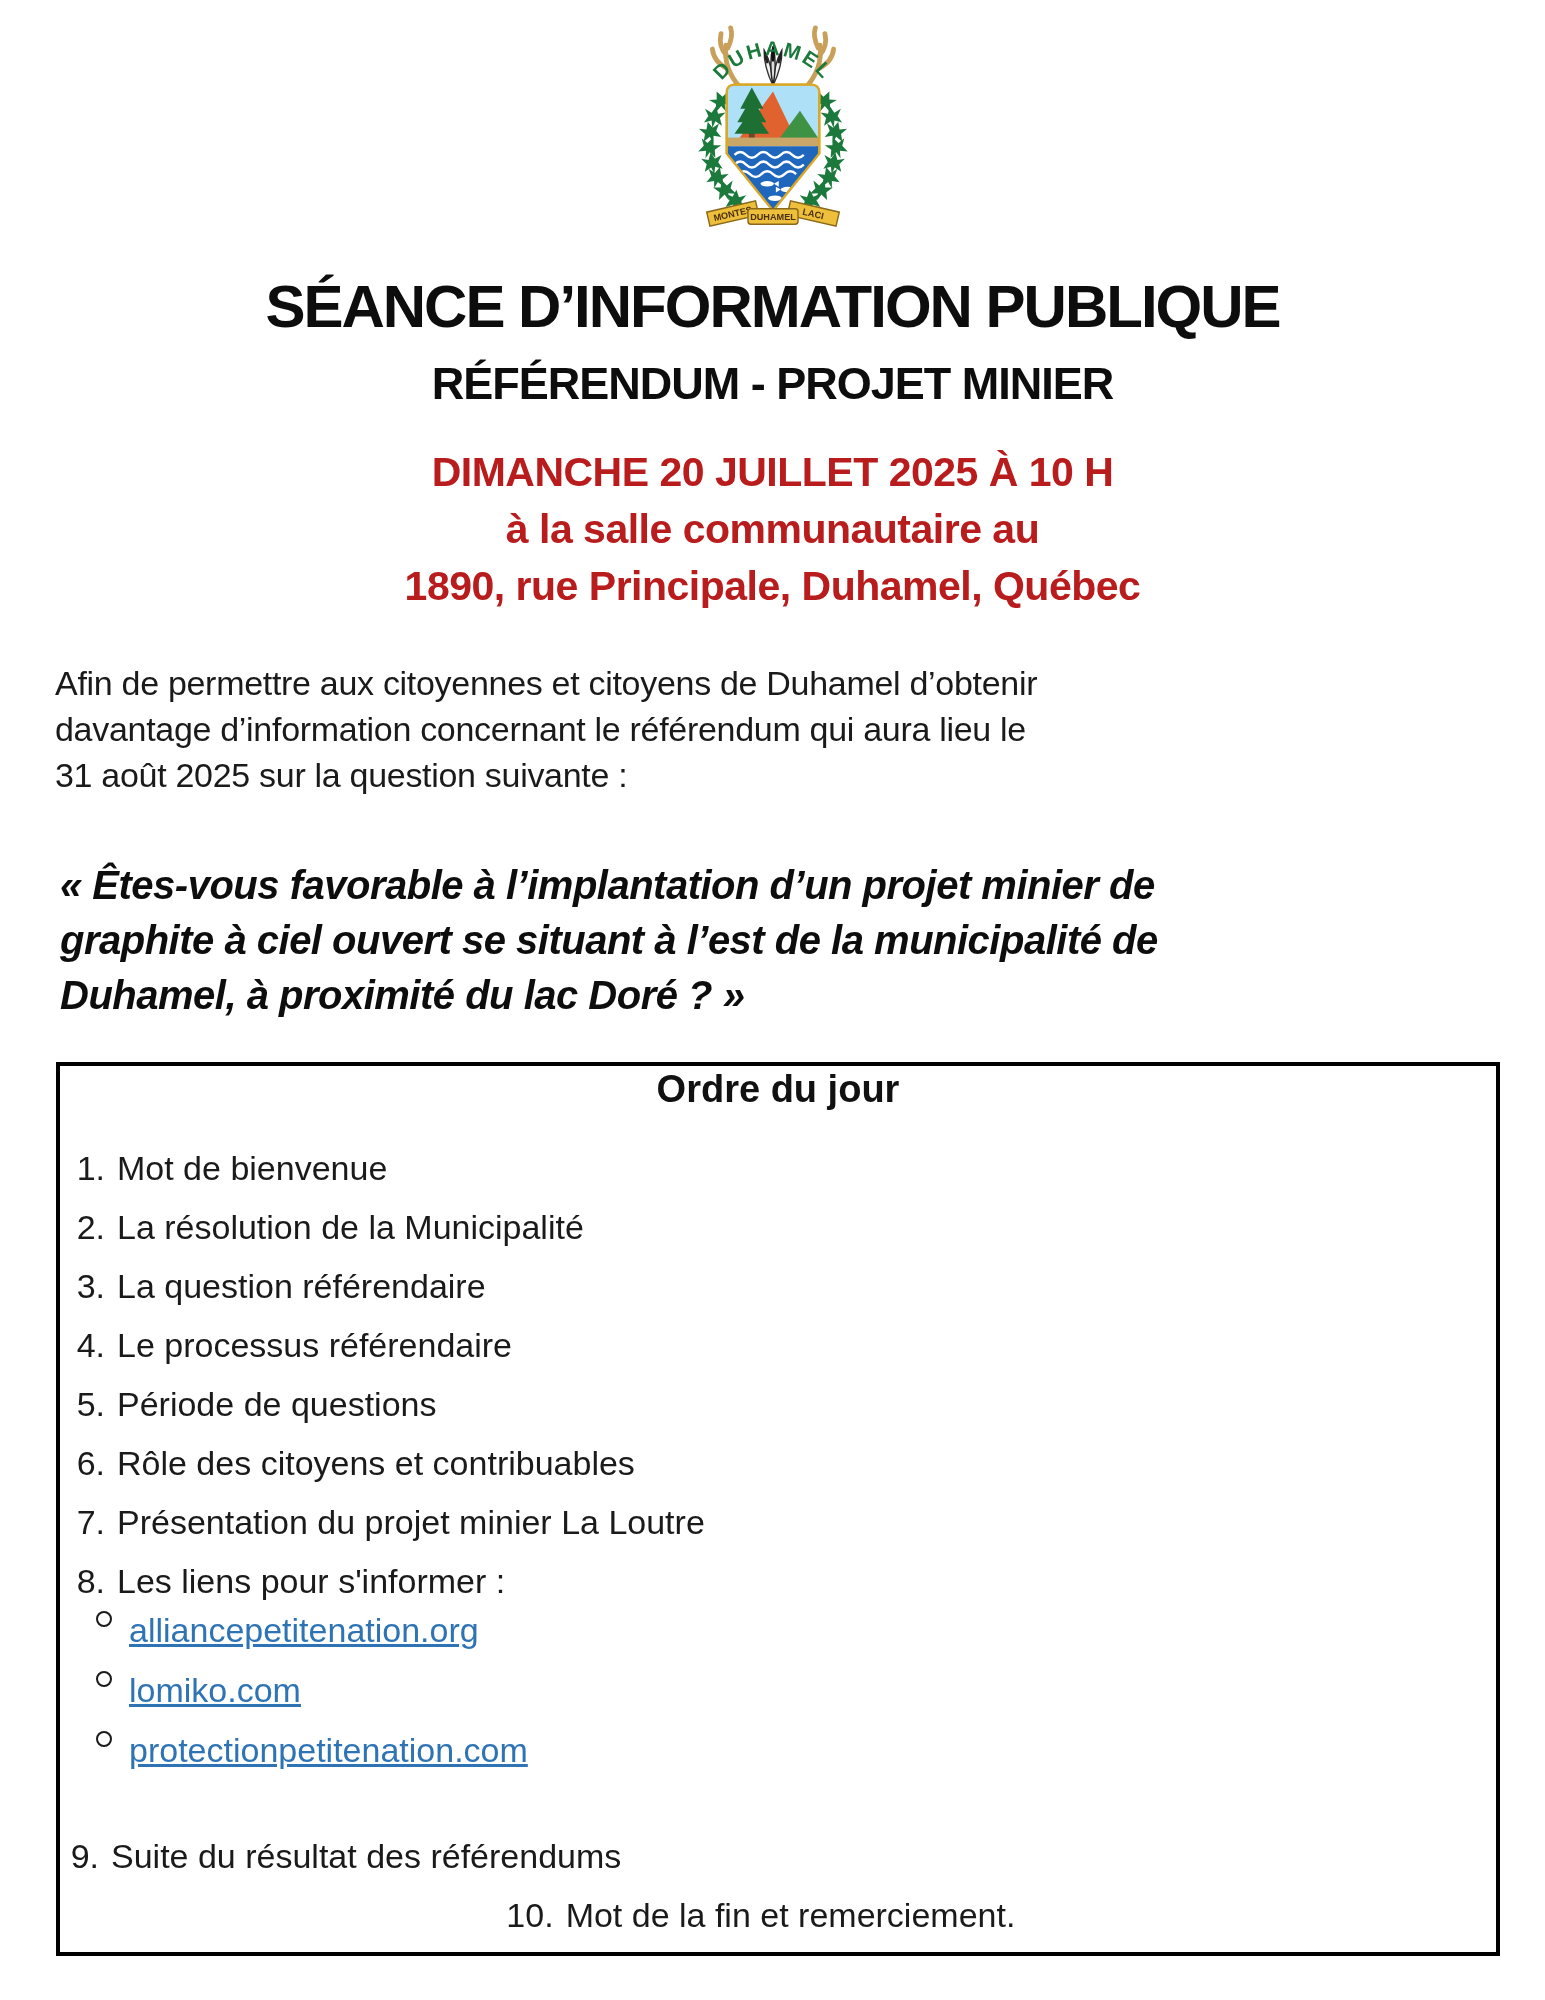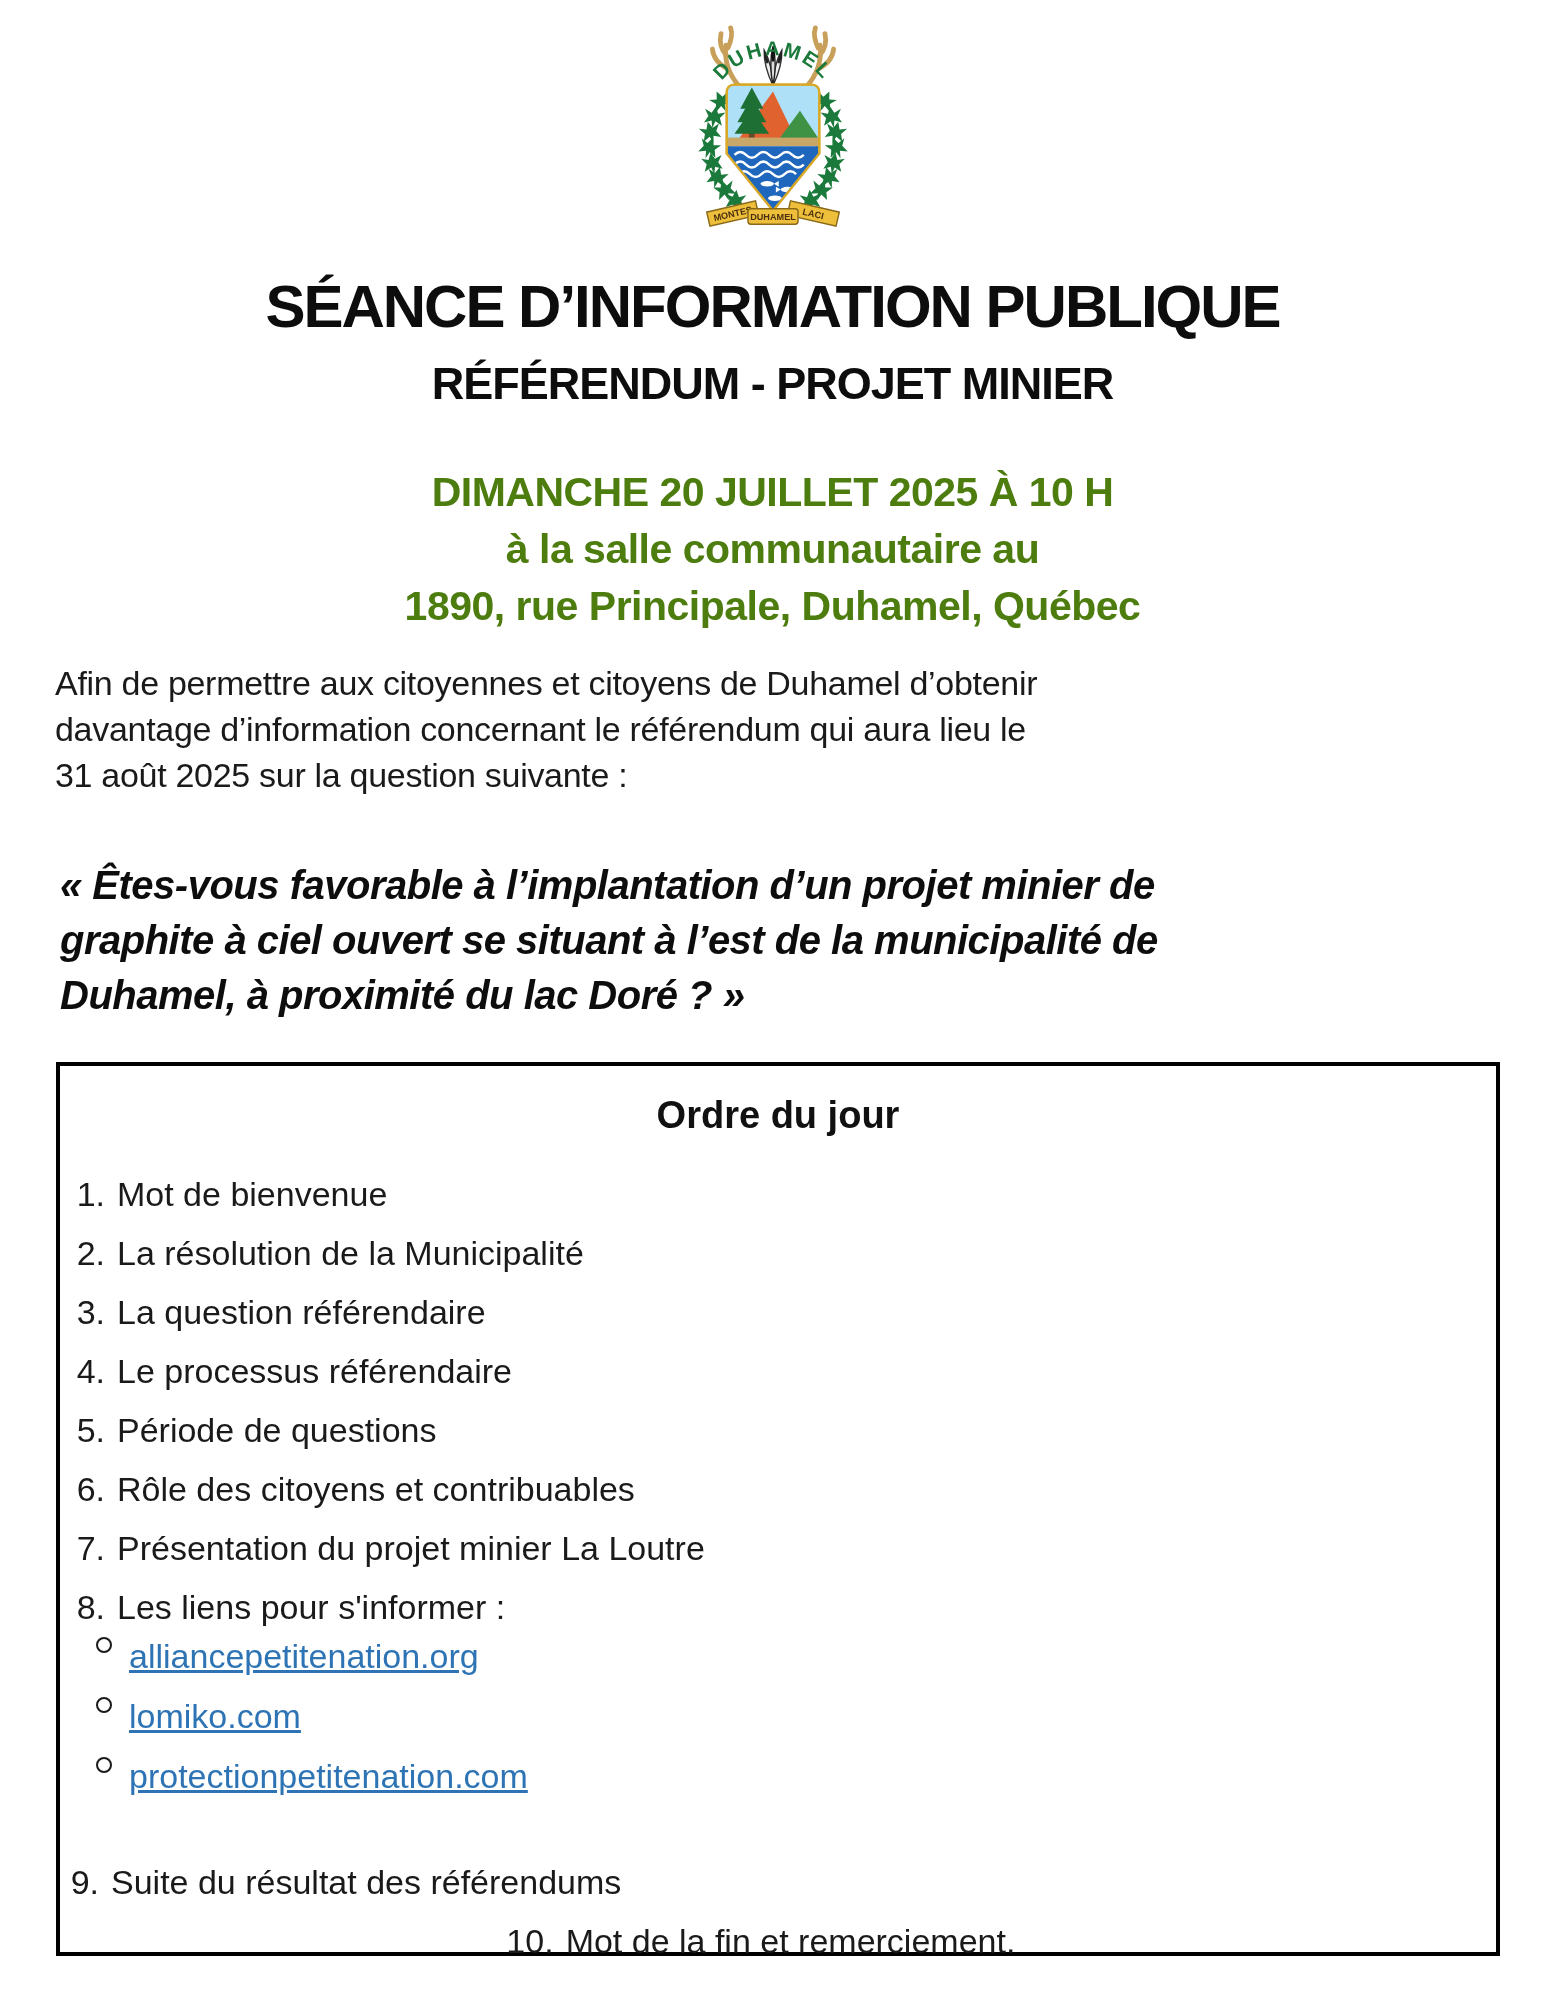--- a/index.html
+++ b/index.html
@@ -3,30 +3,30 @@
 <meta charset="utf-8">
 <style>
   html,body{margin:0;padding:0;background:#fff;}
   .page{position:relative;width:1545px;height:2000px;background:#ffffff;
         font-family:"Liberation Sans",sans-serif;color:#111;overflow:hidden;}
   .logo-wrap{position:absolute;top:24px;left:50%;transform:translateX(-50%);}
   .title{position:absolute;top:272px;left:0;width:100%;text-align:center;
          font-size:60px;font-weight:700;letter-spacing:-2px;color:#0d0d0d;white-space:nowrap;}
   .subtitle{position:absolute;top:358px;left:0;width:100%;text-align:center;
          font-size:45px;font-weight:700;letter-spacing:-1px;color:#0d0d0d;}
-  .event{position:absolute;top:464px;left:0;width:100%;text-align:center;
-         font-size:41px;font-weight:700;line-height:57px;color:#4d7c0f;letter-spacing:-0.5px;}
+  .event{position:absolute;top:444px;left:0;width:100%;text-align:center;
+         font-size:41px;font-weight:700;line-height:57px;color:#b91c1c;letter-spacing:-0.5px;}
   .intro{position:absolute;top:660px;left:55px;width:1440px;
          font-size:34px;line-height:46px;letter-spacing:-0.3px;white-space:pre-line;color:#1a1a1a;}
   .question{position:absolute;top:858px;left:60px;width:1425px;text-align:left;
          font-size:40px;font-weight:700;font-style:italic;line-height:55px;
          white-space:pre-line;color:#0d0d0d;letter-spacing:-0.5px;}
   .agenda{position:absolute;top:1062px;left:56px;width:1444px;height:894px;
           border:4px solid #000;box-sizing:border-box;background:#fff;}
-  .agenda-title{margin-top:28px;text-align:center;font-size:38px;font-weight:700;color:#111;}
+  .agenda-title{margin-top:2px;text-align:center;font-size:38px;font-weight:700;color:#111;}
   .agenda-list{margin-top:28px;}
   .row{display:flex;align-items:center;height:59px;font-size:34px;color:#1a1a1a;}
   .row .num{flex:0 0 45px;width:45px;text-align:right;}
   .row .txt{margin-left:12px;}
   .subrow{display:flex;align-items:flex-start;height:60px;padding-left:36px;}
   .circ{width:12px;height:12px;border:2.5px solid #1a1a1a;border-radius:50%;
         margin-right:17px;flex:0 0 auto;}
   .link{font-size:34px;color:#2E74B5;text-decoration:underline;cursor:pointer;}
   .row.tail{}
   .row.tail .num{flex:0 0 55px;width:55px;}

